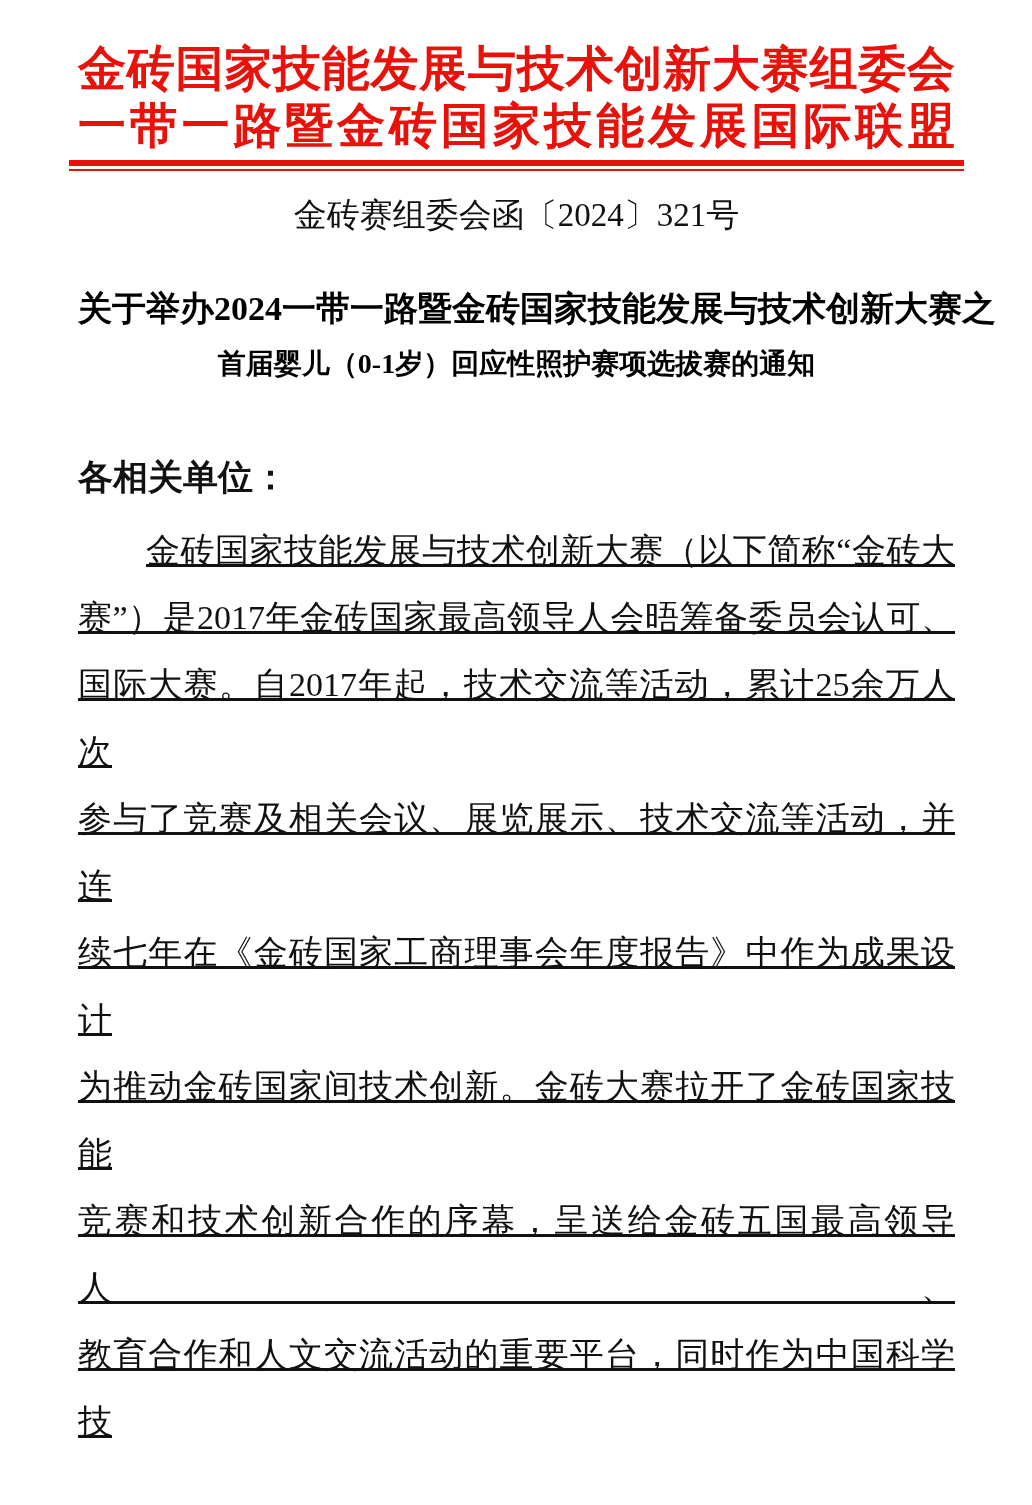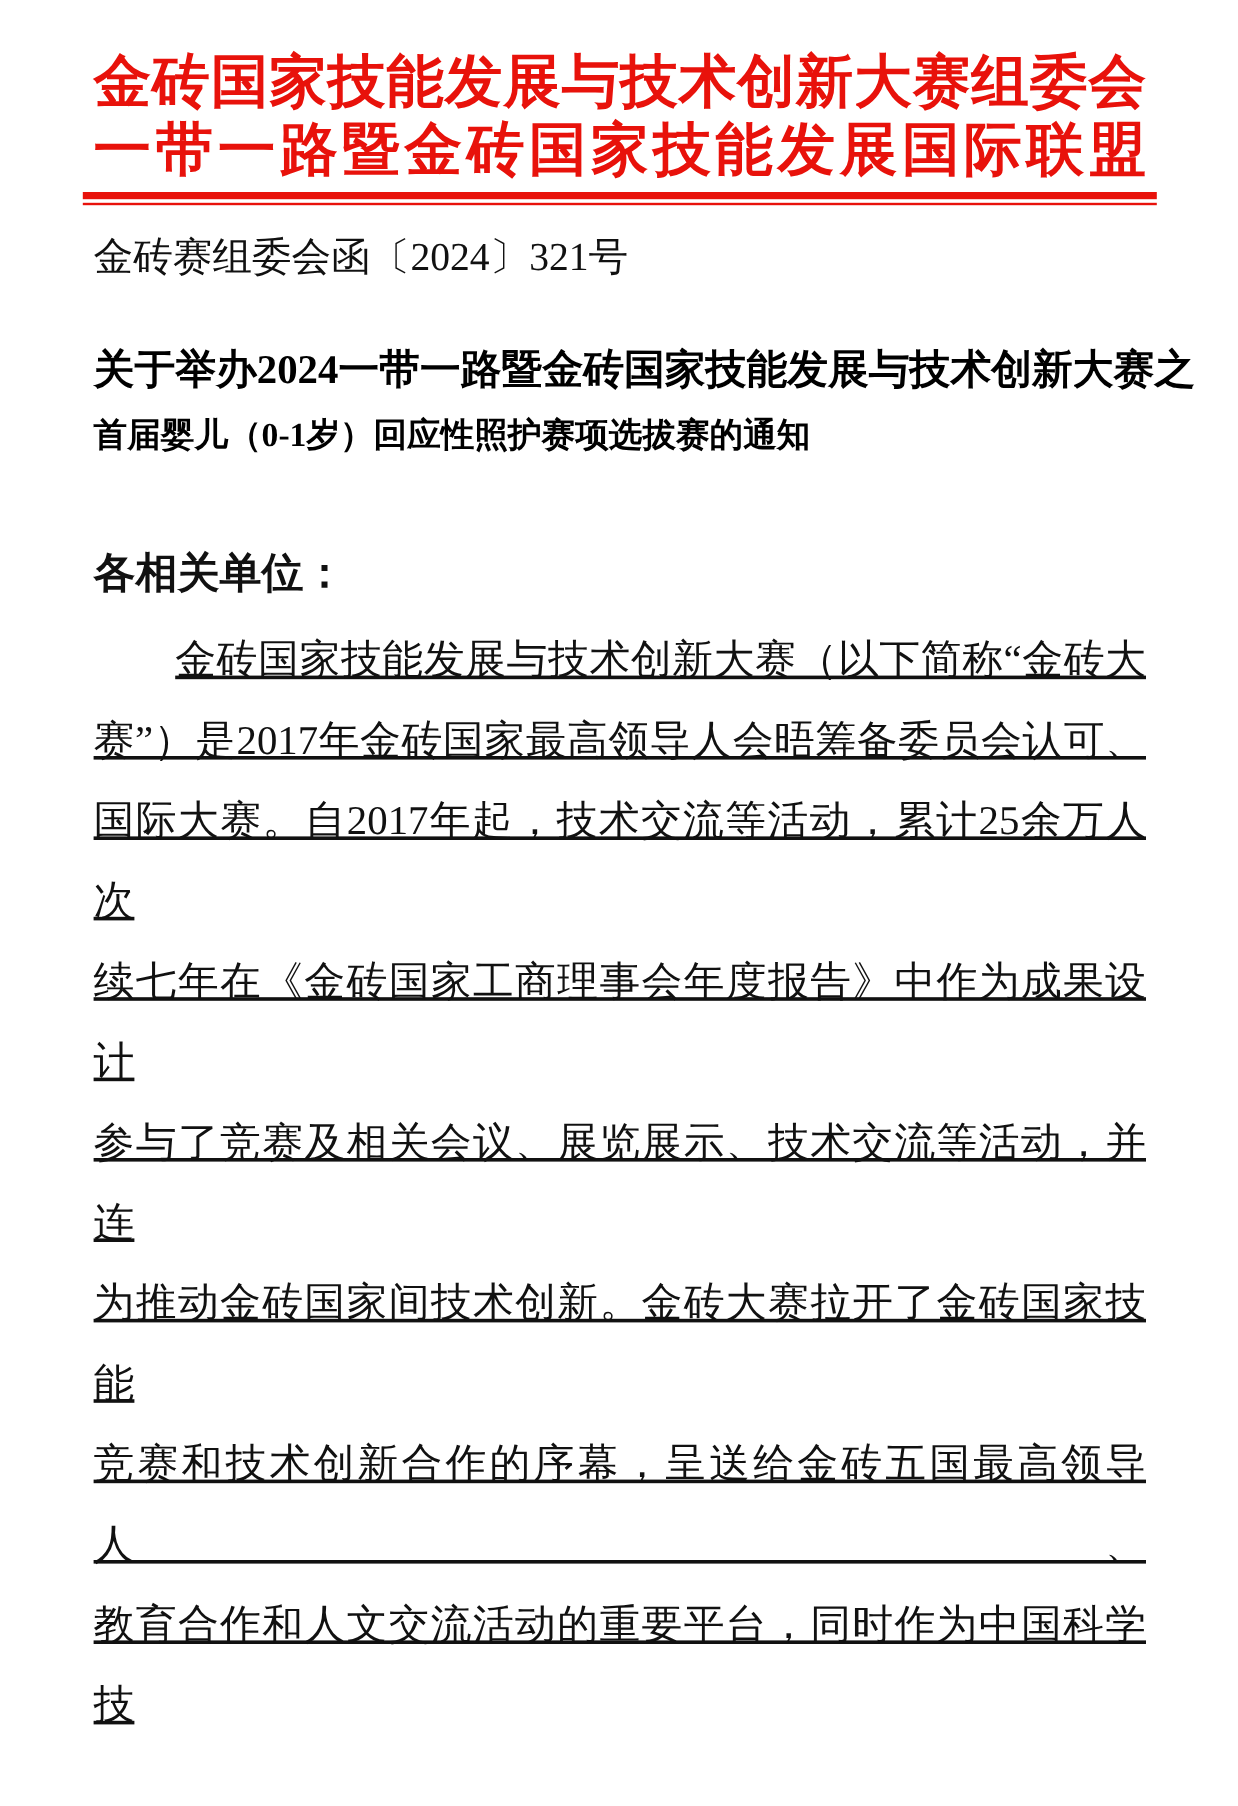--- a/index.html
+++ b/index.html
@@ -41,27 +41,27 @@
   .red-rule .thin {
     height: 2px;
     background: #e8120b;
     margin-top: 3px;
   }
   
   .doc-number {
     margin-top: 24px;
     font-size: 33px;
     line-height: 40px;
-    text-align: left;
+    text-align: center;
     color: #111;
   }
   
   .title-block {
     margin-top: 50px;
-    text-align: left;
+    text-align: center;
     font-weight: bold;
     color: #000;
   }
   .title-line-1 {
     font-size: 34px;
     line-height: 48px;
     white-space: nowrap;
   }
   .title-line-2 {
     font-size: 28px;
@@ -115,21 +115,21 @@
     <div class="title-line-2">首届婴儿（0-1岁）回应性照护赛项选拔赛的通知</div>
   </div>
 
   <div class="salutation">各相关单位：</div>
 
   <div class="document-body">
       <div class="para">
         <div class="line first just">金砖国家技能发展与技术创新大赛（以下简称“金砖大</div>
         <div class="line just">赛”）是2017年金砖国家最高领导人会晤筹备委员会认可、</div>
         <div class="line just">国际大赛。自2017年起，技术交流等活动，累计25余万人次</div>
+        <div class="line just">参与了竞赛及相关会议、展览展示、技术交流等活动，并连</div>
         <div class="line just">续七年在《金砖国家工商理事会年度报告》中作为成果设计</div>
-        <div class="line just">参与了竞赛及相关会议、展览展示、技术交流等活动，并连</div>
         <div class="line just">为推动金砖国家间技术创新。金砖大赛拉开了金砖国家技能</div>
         <div class="line just">竞赛和技术创新合作的序幕，呈送给金砖五国最高领导人、</div>
         <div class="line just">教育合作和人文交流活动的重要平台，同时作为中国科学技</div>
       </div>
     </div>
 
 </div>
 
 </body></html>

